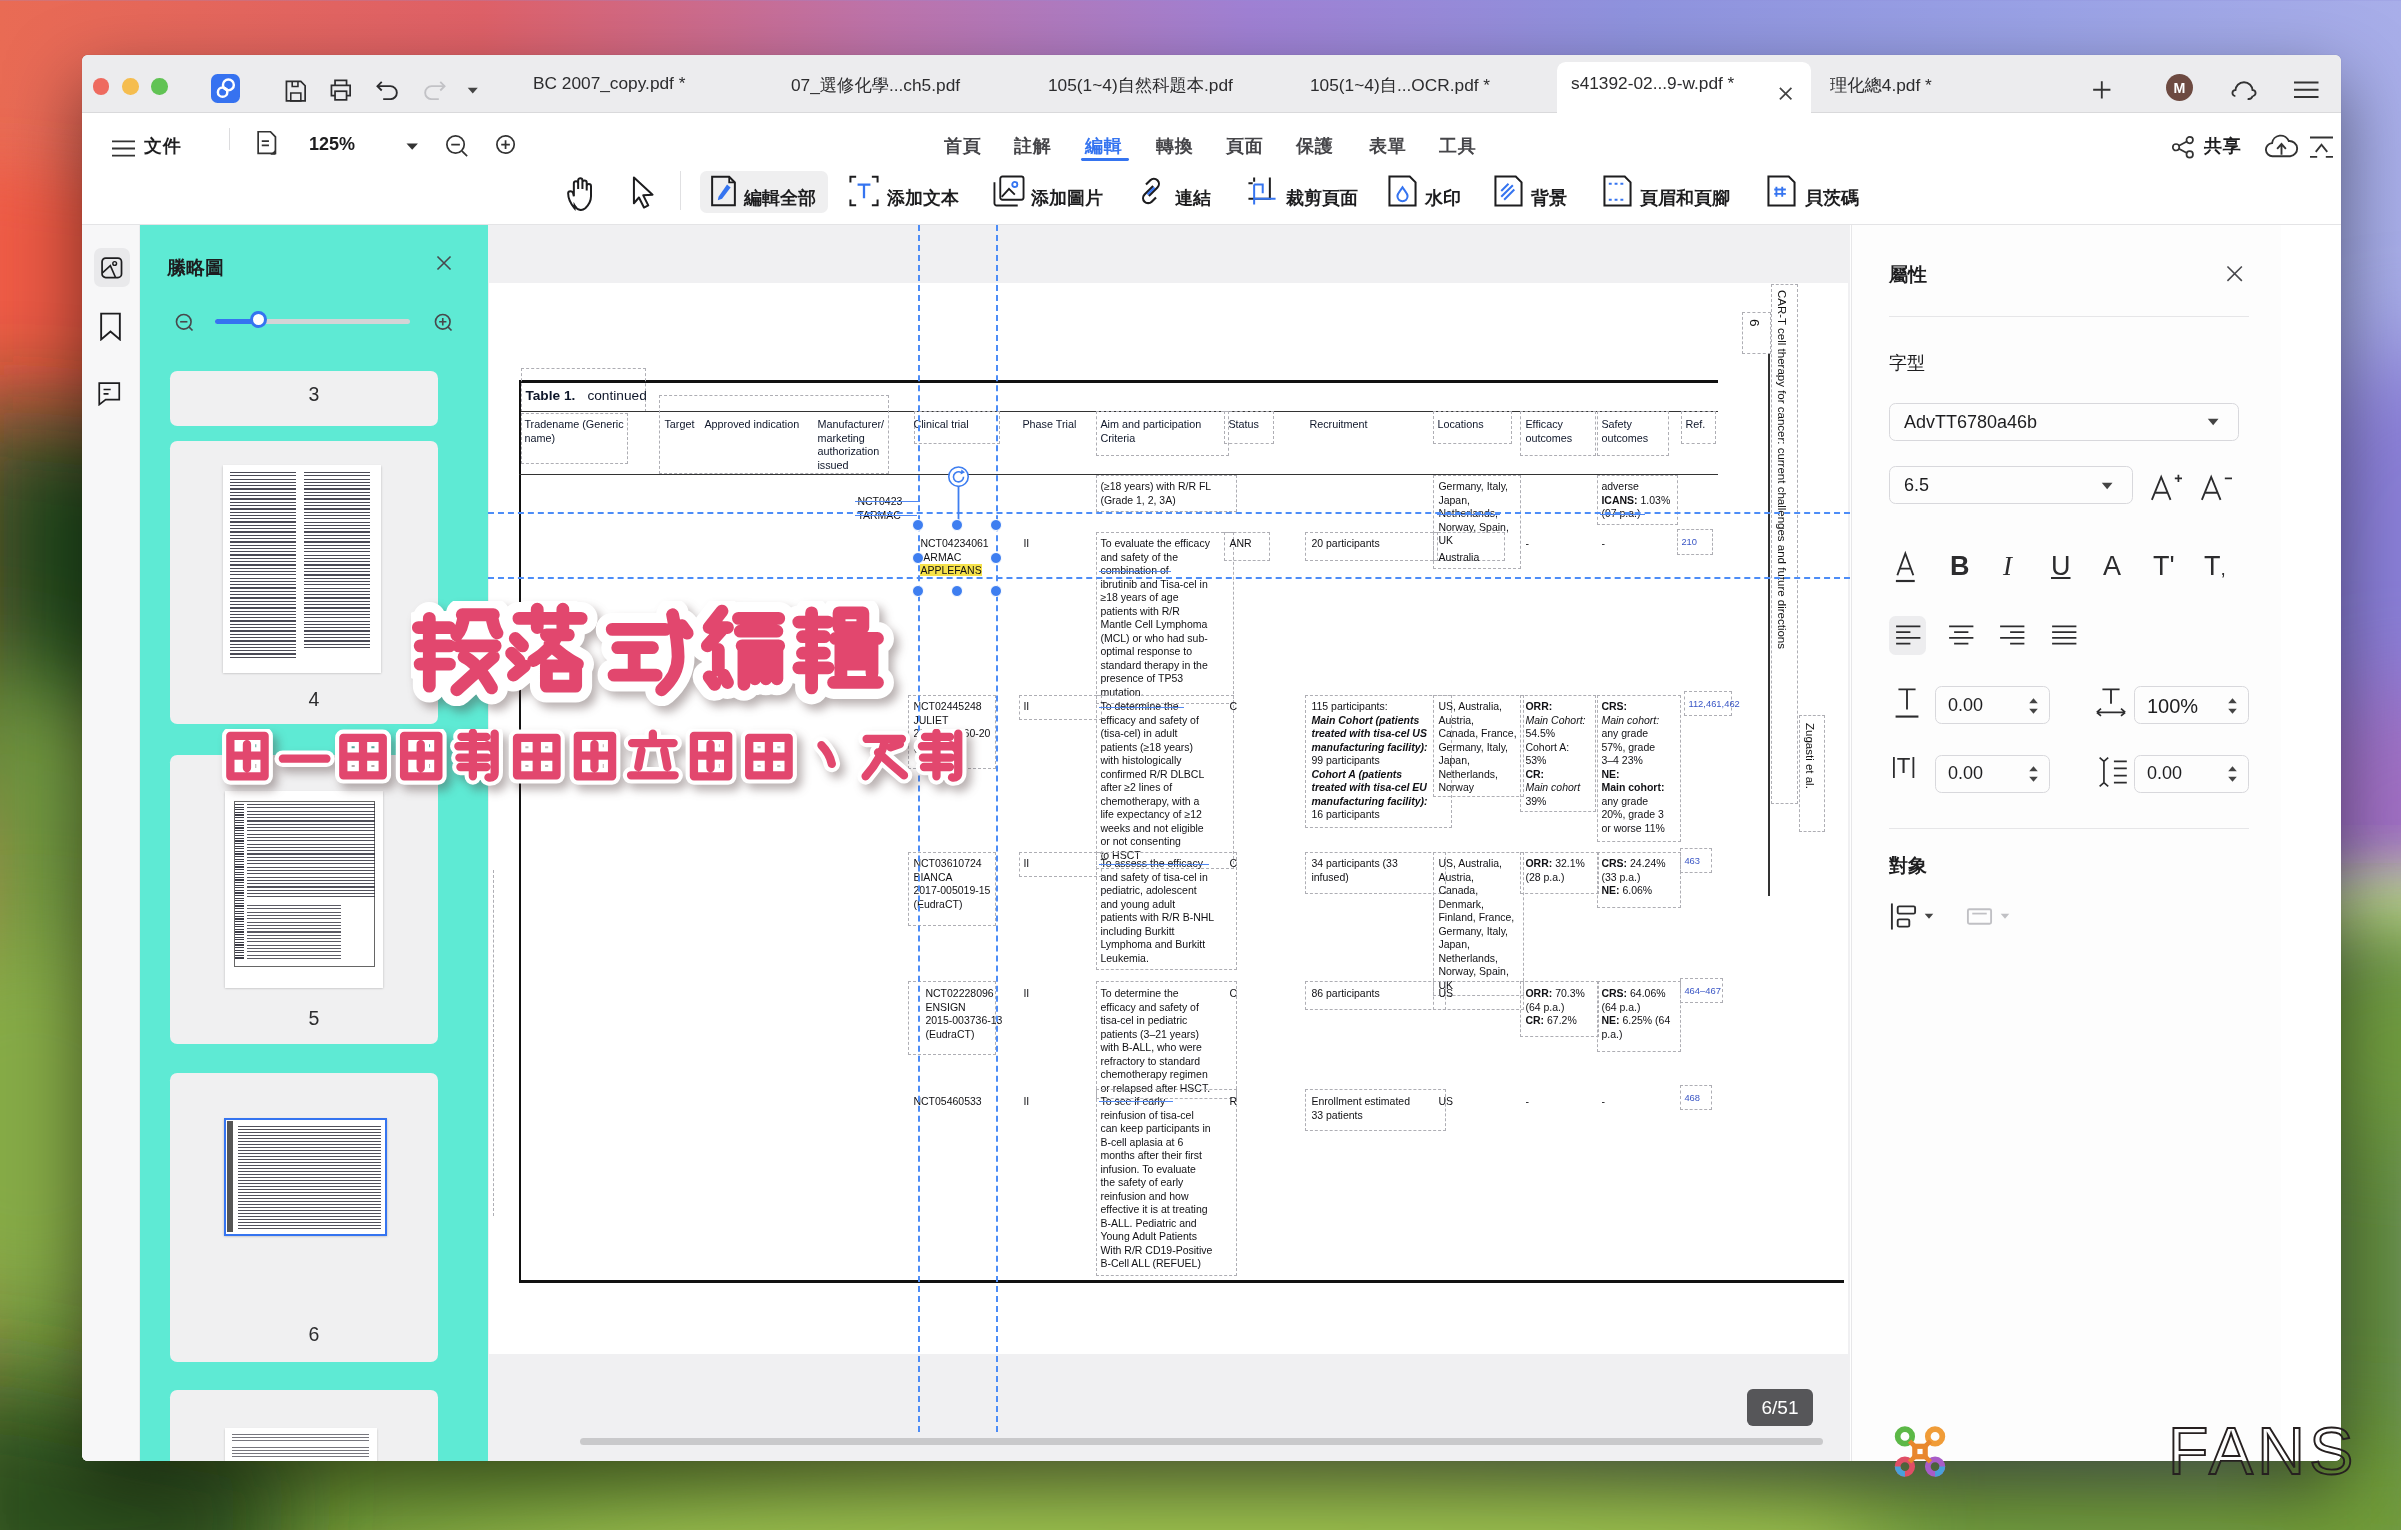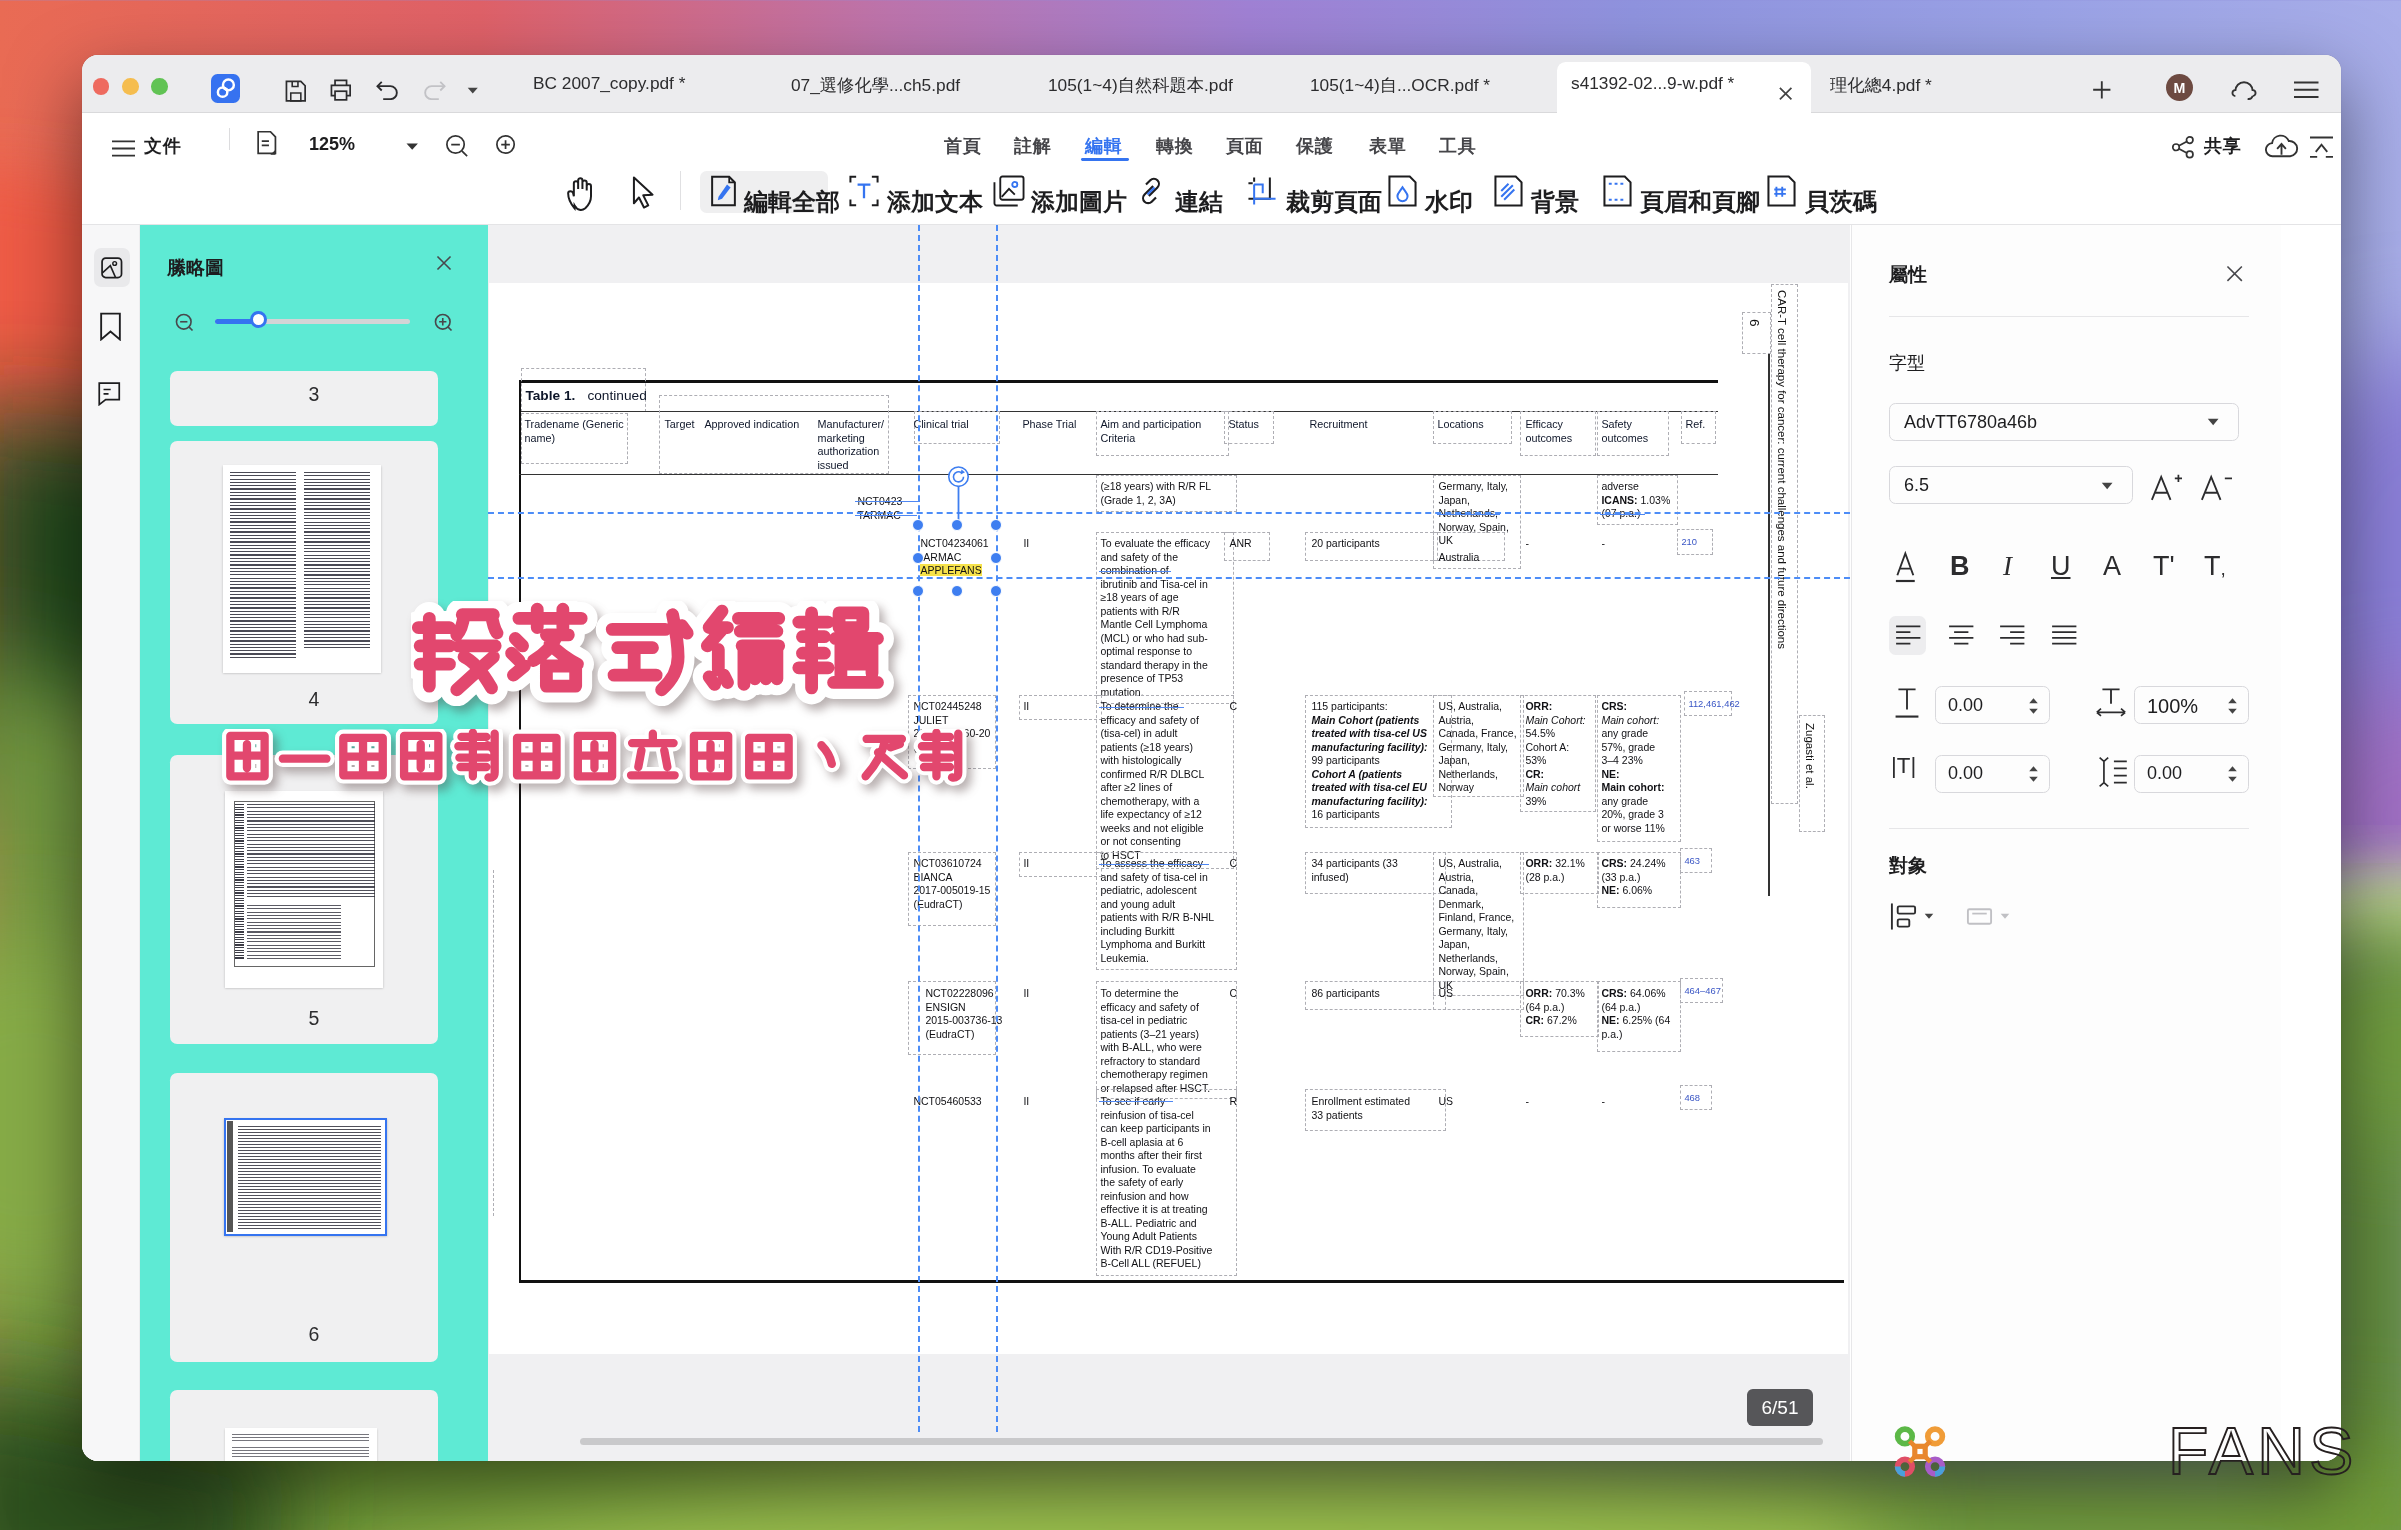--- a/index.html
+++ b/index.html
@@ -1,28 +1,28 @@
 <!DOCTYPE html>
 <html style="font-size:11.5px"><head><meta charset="utf-8">
 <style>
 *{margin:0;padding:0;box-sizing:border-box}
 html,body{width:2401px;height:1531px;overflow:hidden}
 body{font-family:"Liberation Sans",sans-serif;position:relative;background:#8f8ddb}
 .abs{position:absolute}
 #wall{position:absolute;inset:0}
-#win{position:absolute;left:82px;top:55px;width:2259px;height:1406px;border-radius:16px;background:#fff;box-shadow:0 29px 72px rgba(0,0,0,.5),0 0 0.7px rgba(0,0,0,.4);overflow:hidden}
+#win{position:absolute;left:82px;top:55px;width:2259px;height:1406px;border-radius:6px;background:#fff;box-shadow:0 29px 72px rgba(0,0,0,.5),0 0 0.7px rgba(0,0,0,.4);overflow:hidden}
 #tabbar{position:absolute;left:0;top:0;width:100%;height:58px;background:#ececee;border-bottom:0.7px solid #d9d9db}
 .tl{position:absolute;top:23px;width:16.6px;height:16.6px;border-radius:50%}
 #tabbar .txt{position:absolute;top:18px;font-size:17.3px;color:#2c2c2e;white-space:nowrap}
 #atab{position:absolute;left:1475px;top:7.2px;width:254px;height:51px;background:#fff;border-radius:8.6px 8.6px 0 0}
 .ticon{position:absolute;top:24.5px}
 #menurow{position:absolute;left:0;top:59px;width:100%;height:50px;background:#fff}
 .mi{position:absolute;top:20px;font-size:18px;font-weight:bold;color:#1d1d1f;letter-spacing:0.7px;white-space:nowrap}
 #toolrow{position:absolute;left:0;top:109px;width:100%;height:61px;background:#fff;border-bottom:0.7px solid #e4e4e6}
-.tb{position:absolute;top:21.6px;font-size:24px;font-weight:bold;color:#1d1d1f;white-space:nowrap}
+.tb{position:absolute;top:21.6px;font-size:18px;font-weight:bold;color:#1d1d1f;white-space:nowrap}
 .tbi{position:absolute;top:13px}
 #content{position:absolute;left:0;top:170px;width:100%;height:1236px;background:#fff}
 #raill{position:absolute;left:0;top:0;width:58px;height:100%;background:#f7f7f8;border-right:0.7px solid #ececee}
 #thumbs{position:absolute;left:58px;top:0;width:349px;height:100%;background:#5eead4;border-right:0.7px solid #e7e7e9}
 #cnv{position:absolute;left:406px;top:0;width:1362px;height:100%;background:#f0f0f2}
 #props{position:absolute;left:1769px;top:0;width:430px;height:100%;background:#fdfdfd;border-left:0.7px solid #e7e7e9}
 #railr{position:absolute;left:2199px;top:0;width:60px;height:100%;background:#fbfbfc;border-left:0.7px solid #ececee}
 #page{position:absolute;left:1.4px;top:58px;width:1359px;height:1071px;background:#fff}
 .thitem{position:absolute;left:30px;width:268px;background:#f0f0f1;border-radius:7.2px}
 .thnum{position:absolute;left:0;width:100%;text-align:center;font-size:19.5px;color:#2c2c2e}

